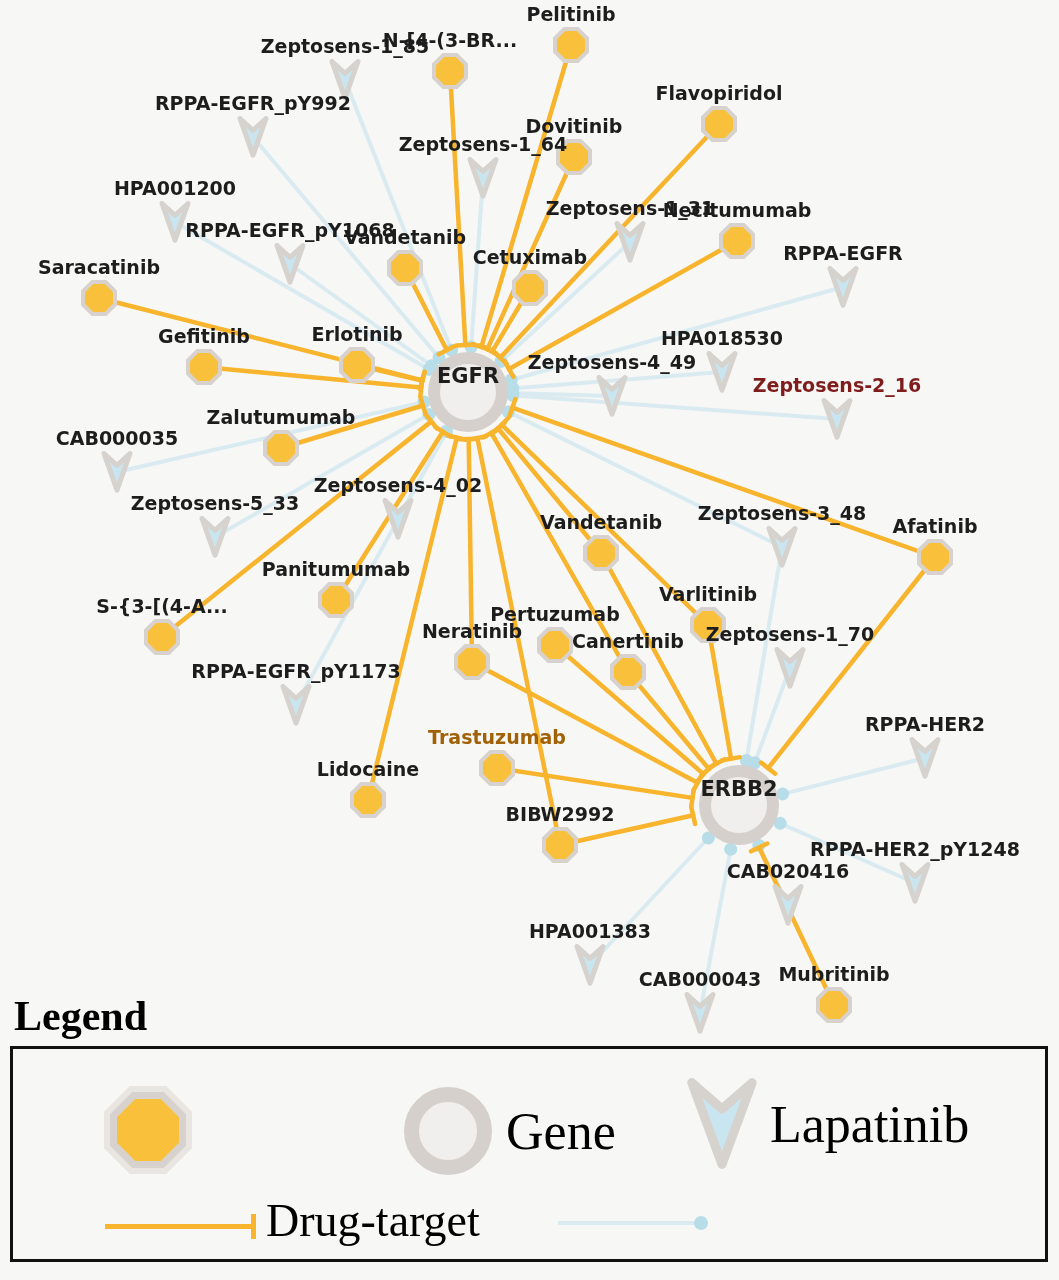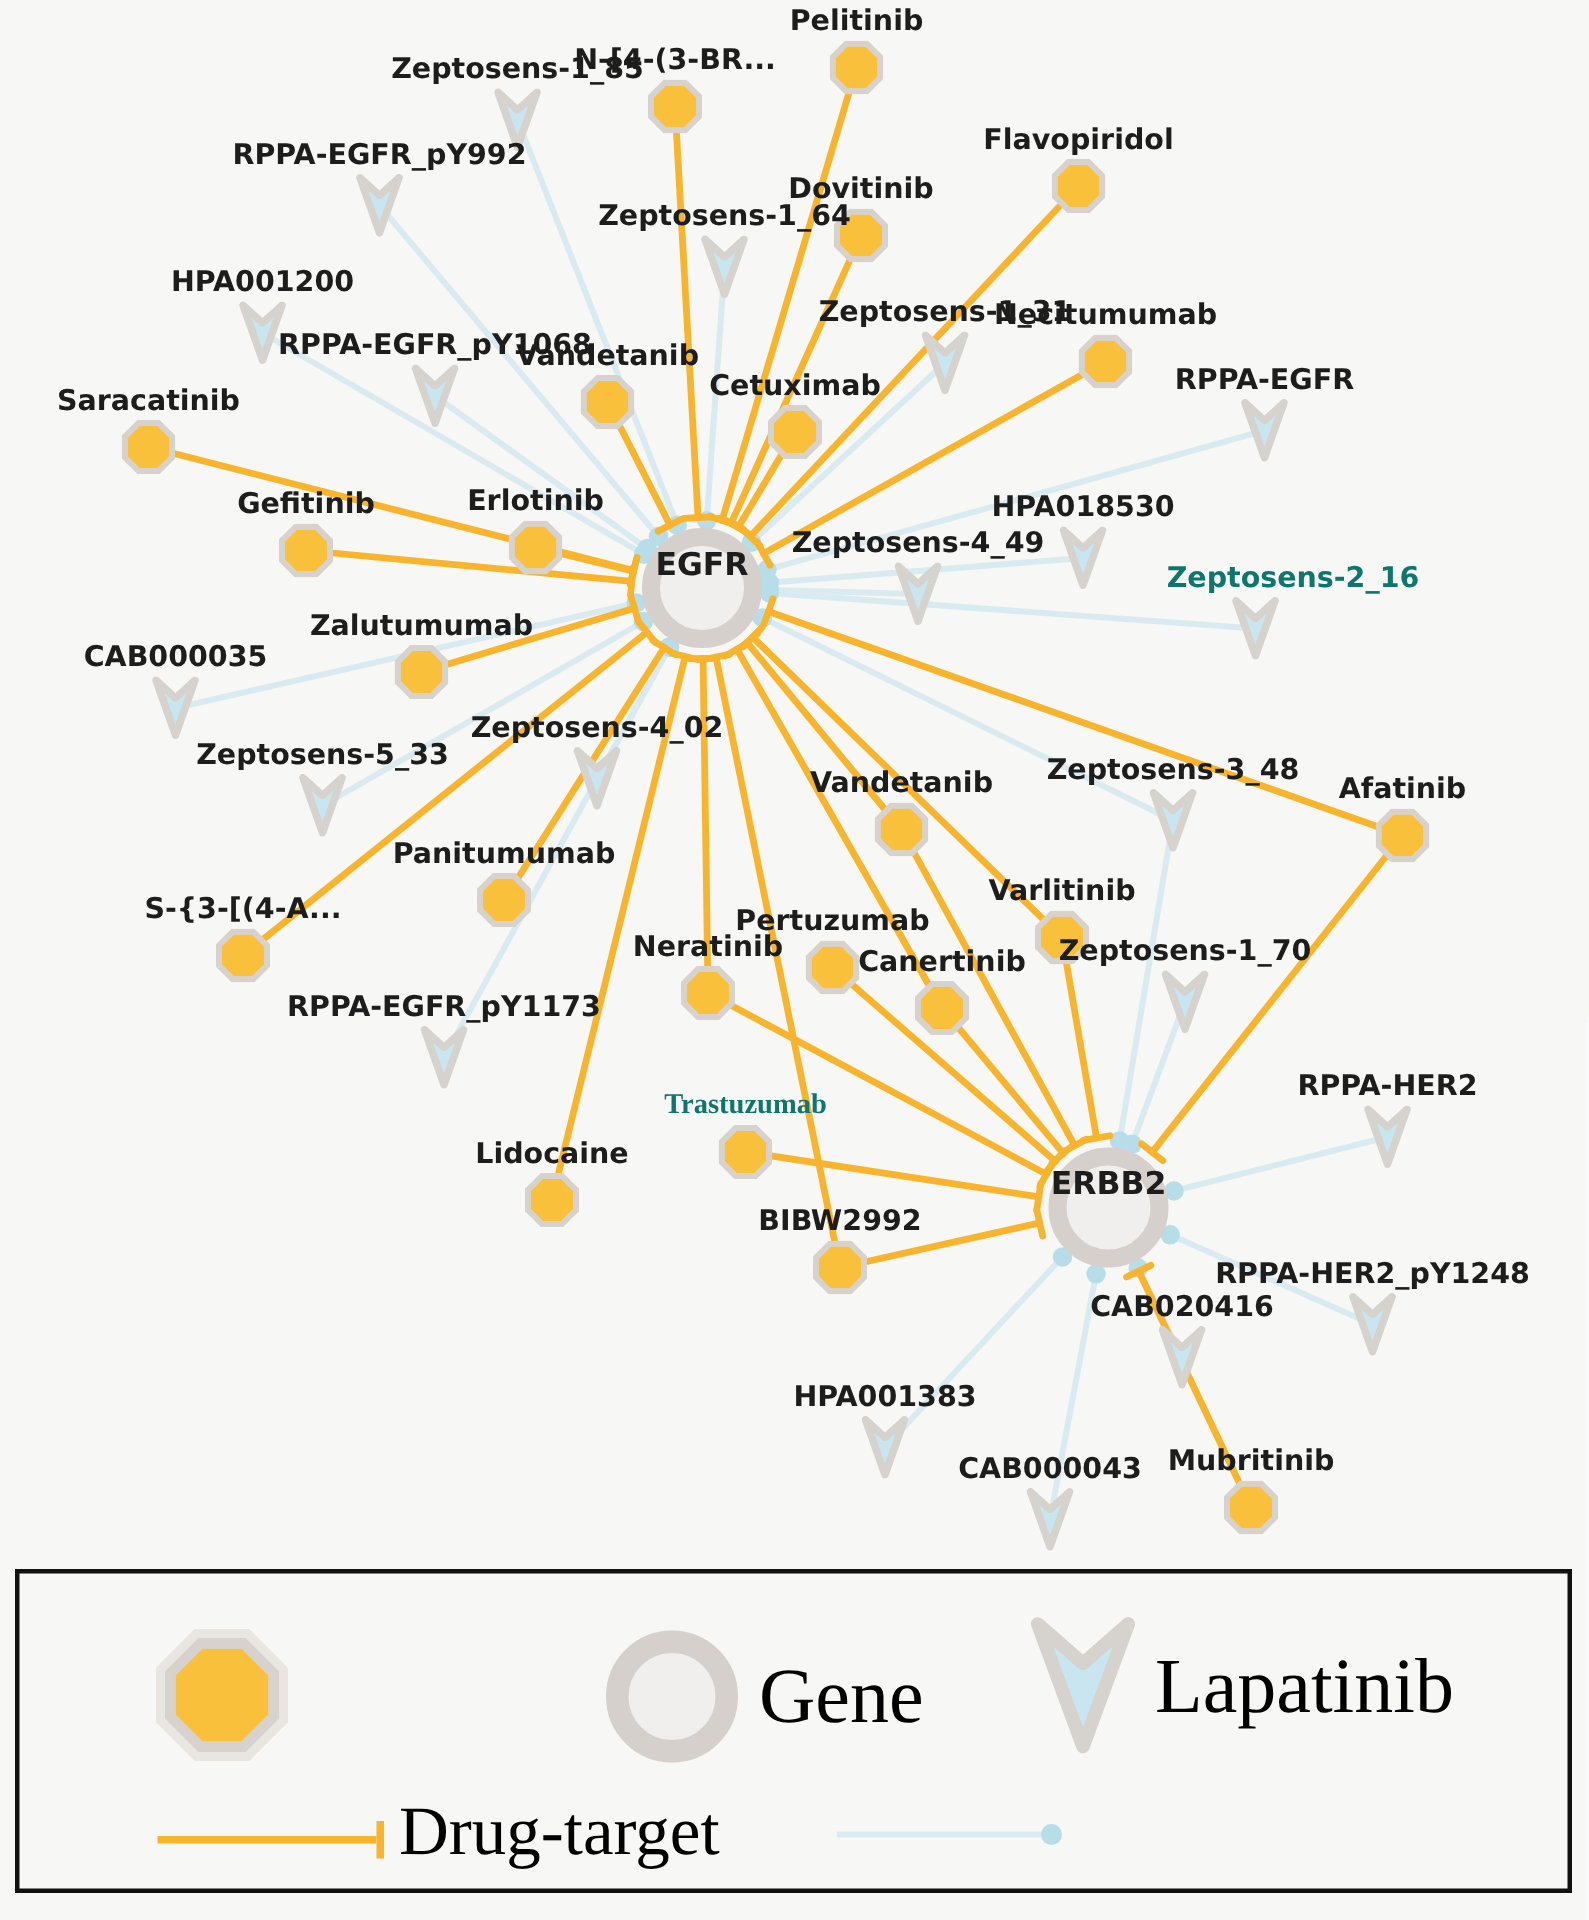--- a/index.html
+++ b/index.html
@@ -286,21 +286,21 @@
   <div id="label-layer">
       <div class="node-label" style="left: 345px; top: 57px; color: rgb(29, 29, 29);">Zeptosens-1_85</div>
       <div class="node-label" style="left: 253px; top: 114px; color: rgb(29, 29, 29);">RPPA-EGFR_pY992</div>
       <div class="node-label" style="left: 483px; top: 155px; color: rgb(29, 29, 29);">Zeptosens-1_64</div>
       <div class="node-label" style="left: 175px; top: 199px; color: rgb(29, 29, 29);">HPA001200</div>
       <div class="node-label" style="left: 290px; top: 241px; color: rgb(29, 29, 29);">RPPA-EGFR_pY1068</div>
       <div class="node-label" style="left: 630px; top: 219px; color: rgb(29, 29, 29);">Zeptosens-1_31</div>
       <div class="node-label" style="left: 843px; top: 264px; color: rgb(29, 29, 29);">RPPA-EGFR</div>
       <div class="node-label" style="left: 722px; top: 349px; color: rgb(29, 29, 29);">HPA018530</div>
       <div class="node-label" style="left: 612px; top: 373px; color: rgb(29, 29, 29);">Zeptosens-4_49</div>
-      <div class="node-label" style="left: 837px; top: 396px; color: #0f766e; margin-left: 25px;">Zeptosens-2_16</div>
+      <div class="node-label" style="left: 837px; top: 396px; color: #7f1d1d;">Zeptosens-2_16</div>
       <div class="node-label" style="left: 117px; top: 449px; color: rgb(29, 29, 29);">CAB000035</div>
       <div class="node-label" style="left: 398px; top: 496px; color: rgb(29, 29, 29);">Zeptosens-4_02</div>
       <div class="node-label" style="left: 215px; top: 514px; color: rgb(29, 29, 29);">Zeptosens-5_33</div>
       <div class="node-label" style="left: 782px; top: 524px; color: rgb(29, 29, 29);">Zeptosens-3_48</div>
       <div class="node-label" style="left: 790px; top: 645px; color: rgb(29, 29, 29);">Zeptosens-1_70</div>
       <div class="node-label" style="left: 296px; top: 682px; color: rgb(29, 29, 29);">RPPA-EGFR_pY1173</div>
       <div class="node-label" style="left: 925px; top: 735px; color: rgb(29, 29, 29);">RPPA-HER2</div>
       <div class="node-label" style="left: 915px; top: 860px; color: rgb(29, 29, 29);">RPPA-HER2_pY1248</div>
       <div class="node-label" style="left: 788px; top: 882px; color: rgb(29, 29, 29);">CAB020416</div>
       <div class="node-label" style="left: 590px; top: 942px; color: rgb(29, 29, 29);">HPA001383</div>
@@ -317,26 +317,27 @@
       <div class="node-label" style="left: 357px; top: 345px; color: rgb(29, 29, 29);">Erlotinib</div>
       <div class="node-label" style="left: 281px; top: 428px; color: rgb(29, 29, 29);">Zalutumumab</div>
       <div class="node-label" style="left: 336px; top: 580px; color: rgb(29, 29, 29);">Panitumumab</div>
       <div class="node-label" style="left: 162px; top: 617px; color: rgb(29, 29, 29);">S-{3-[(4-A...</div>
       <div class="node-label" style="left: 601px; top: 533px; color: rgb(29, 29, 29);">Vandetanib</div>
       <div class="node-label" style="left: 935px; top: 537px; color: rgb(29, 29, 29);">Afatinib</div>
       <div class="node-label" style="left: 708px; top: 605px; color: rgb(29, 29, 29);">Varlitinib</div>
       <div class="node-label" style="left: 555px; top: 625px; color: rgb(29, 29, 29);">Pertuzumab</div>
       <div class="node-label" style="left: 472px; top: 642px; color: rgb(29, 29, 29);">Neratinib</div>
       <div class="node-label" style="left: 628px; top: 652px; color: rgb(29, 29, 29);">Canertinib</div>
-      <div class="node-label" style="left: 497px; top: 748px; color: #0f766e; font-family: Liberation Serif, serif;">Trastuzumab</div>
+      <div class="node-label" style="left: 497px; top: 748px; color: #a16207;">Trastuzumab</div>
       <div class="node-label" style="left: 368px; top: 780px; color: rgb(29, 29, 29);">Lidocaine</div>
       <div class="node-label" style="left: 560px; top: 825px; color: rgb(29, 29, 29);">BIBW2992</div>
       <div class="node-label" style="left: 834px; top: 985px; color: rgb(29, 29, 29);">Mubritinib</div>
     </div>
 
+  <div class="legend-title">Legend</div>
 
   <div class="legend-box"></div>
 
   <div class="lg-oct" style="background: rgb(233, 229, 225);">
     <div class="mid" style="background: rgb(215, 210, 206);"></div>
       <div class="core" style="background: rgb(249, 193, 59);"></div>
   </div>
 
   <div class="lg-gene" style="border: 15px solid rgb(213, 208, 204); background: rgb(241, 239, 238);"></div>
   <div class="legend-item-label" style="left:506px;top:1102px;">Gene</div>

